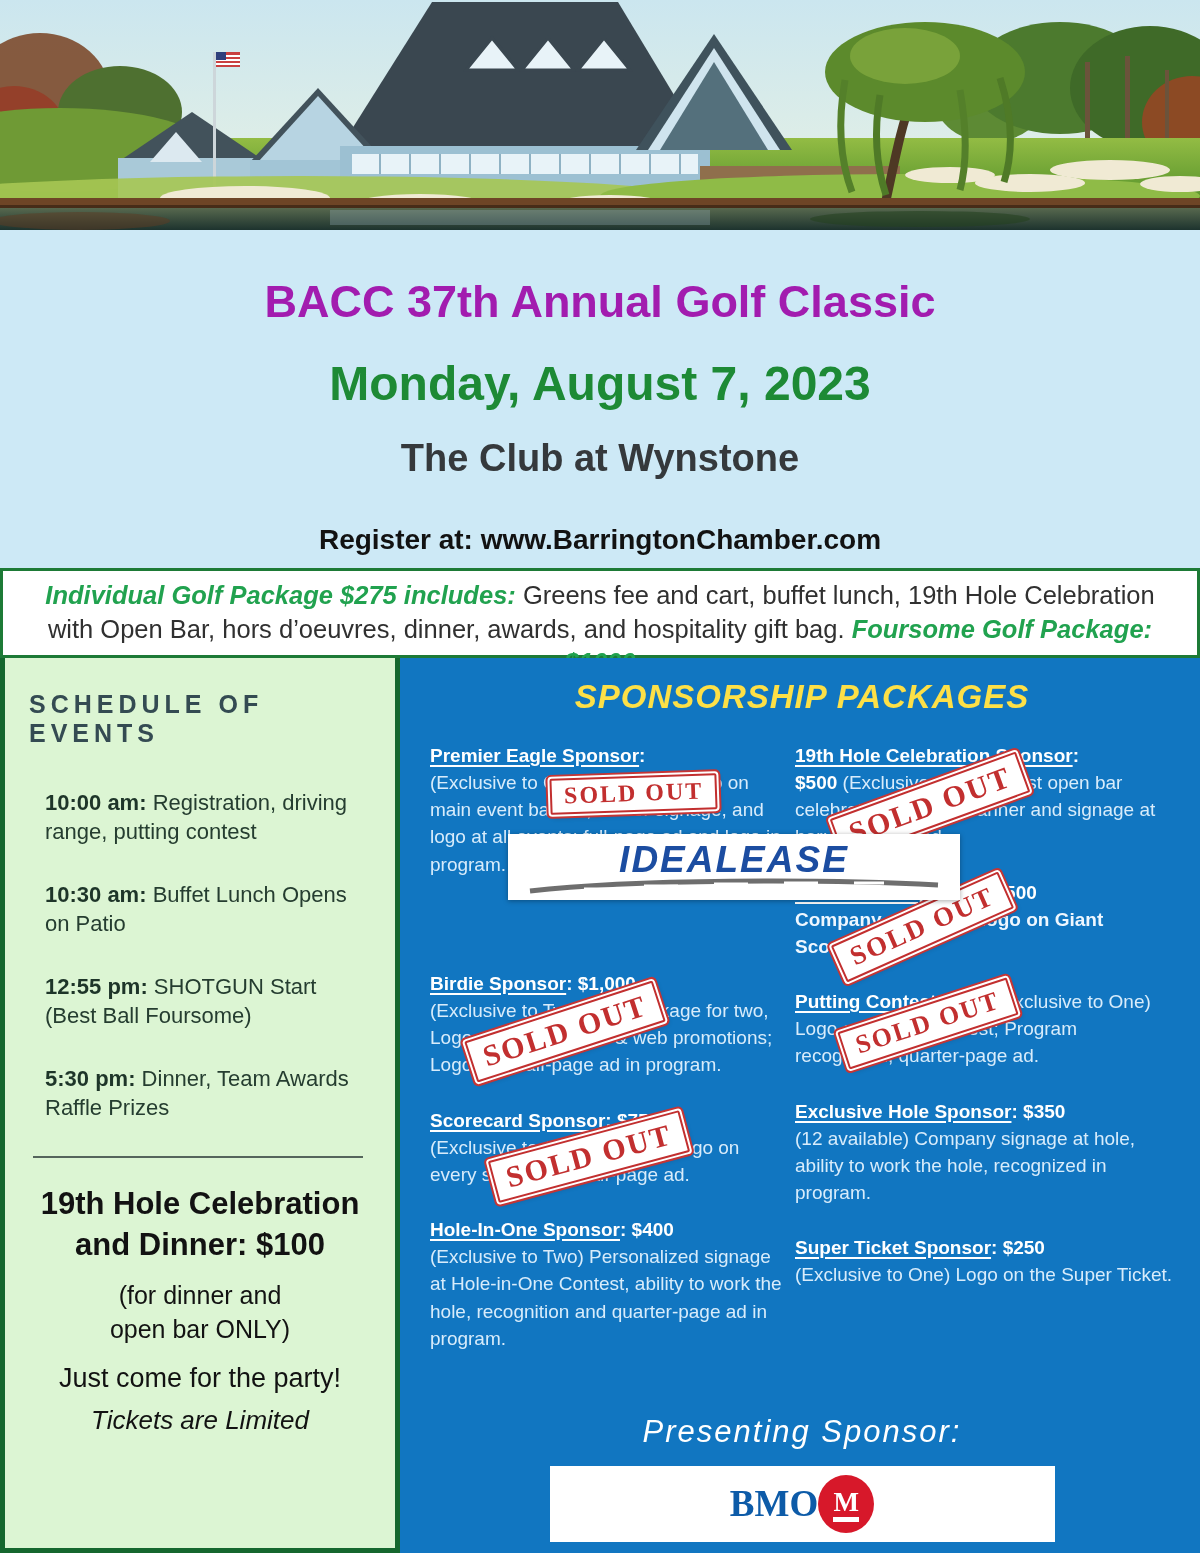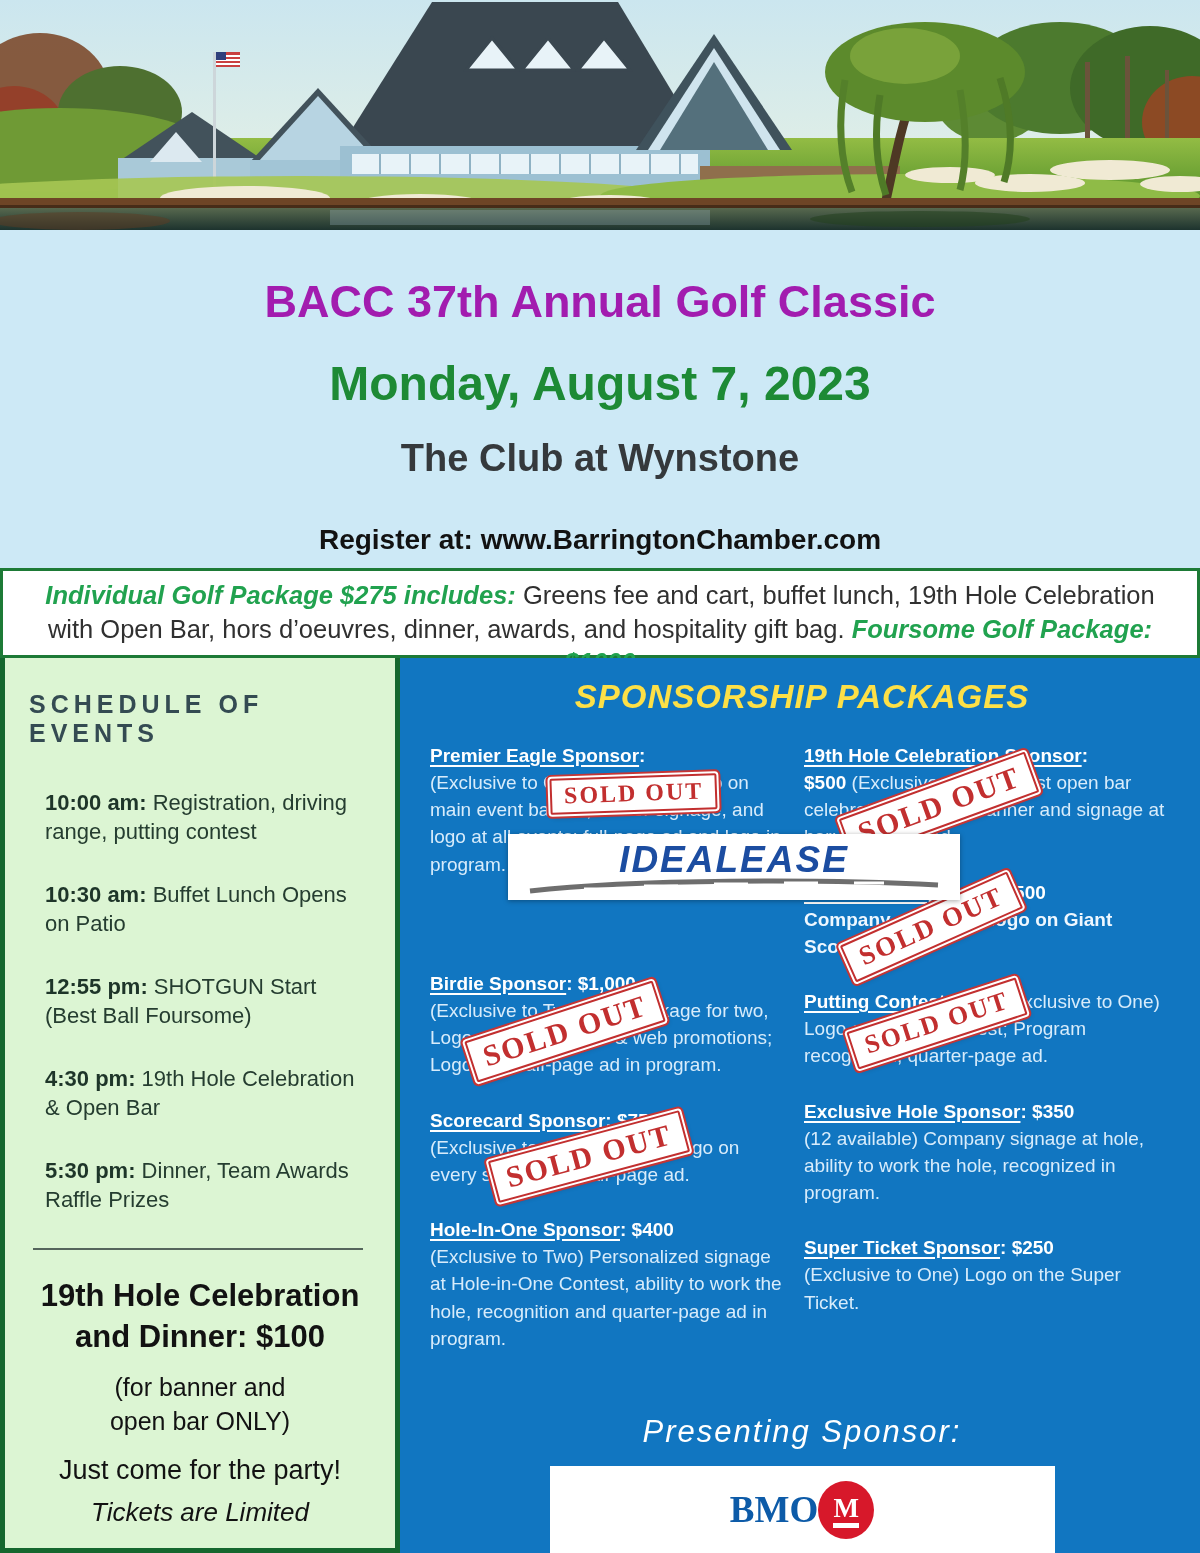--- a/index.html
+++ b/index.html
@@ -34,21 +34,21 @@
   .party{text-align:center;color:#121212;}
   .party .p-title{font-size:31px;font-weight:bold;line-height:1.3;margin:0 0 14px;}
   .party .p-sub{font-size:25px;margin:0;line-height:1.35;}
   .party .p-line3{font-size:27px;margin:14px 0 6px;}
   .party .p-line4{font-size:26px;font-style:italic;margin:0;}
 
   
   .sponsor{box-sizing:border-box;width:800px;background:#1176c1;padding:20px 26px 16px 30px;position:relative;}
   .sp-h{color:#fde047;font-size:33px;font-weight:bold;font-style:italic;text-align:center;
         letter-spacing:1px;margin:0 0 26px;}
-  .sp-grid{display:grid;grid-template-columns:352px 1fr;column-gap:22px;align-items:start;}
+  .sp-grid{display:grid;grid-template-columns:352px 1fr;column-gap:13px;align-items:start;}
   .sp-block{position:relative;margin-bottom:28px;}
   .sp-text{margin:0;font-size:19px;line-height:1.43;color:#d8ecfb;}
   .sp-title{font-weight:bold;color:#ffffff;text-decoration:underline;text-decoration-thickness:2px;text-underline-offset:3px;}
   .sp-colon{font-weight:bold;color:#ffffff;}
   .sp-price{font-weight:bold;color:#ffffff;}
   .sp-price:empty{display:none;}
   .body-block{display:block;}
   .l2{display:block;}
   .bold-body .sp-body{font-weight:bold;color:#eef7ff;}
 
@@ -59,21 +59,21 @@
          box-shadow:0 0 0 2px #ffffff,0 0 0 4px #c53535,2px 3px 5px rgba(60,0,0,.25);}
 
   
   .idea-logo{position:absolute;z-index:6;top:92px;left:78px;width:452px;height:66px;background:#ffffff;
              display:flex;flex-direction:column;align-items:center;justify-content:center;
              box-shadow:0 1px 5px rgba(0,0,0,.35);}
   .idea-text{color:#1c4da1;font-style:italic;font-weight:bold;font-size:37px;letter-spacing:2px;line-height:1;}
 
   
   .presenting{color:#ffffff;font-size:31px;font-style:italic;text-align:center;letter-spacing:2px;margin:34px 0 16px;}
-  .bmo-box{width:505px;height:88px;background:#ffffff;margin:0 auto;display:flex;align-items:center;
+  .bmo-box{width:505px;height:76px;background:#ffffff;margin:0 auto;display:flex;align-items:center;
            justify-content:center;}
   .bmo-word{color:#0d5ba8;font-family:"Liberation Serif",serif;font-weight:bold;font-size:37px;}
   .bmo-roundel{width:56px;height:58px;border-radius:50%;background:#d7182a;display:flex;flex-direction:column;
                align-items:center;justify-content:center;flex:none;}
   .bmo-m{color:#fff;font-family:"Liberation Serif",serif;font-weight:bold;font-size:27px;line-height:1;margin-top:3px;}
   .bmo-bar{width:26px;height:5px;background:#fff;margin-top:1px;}
 </style>
 </head>
 <body>
 
@@ -172,28 +172,27 @@
   </div>
 
   <div class="columns">
 
     <aside class="schedule">
       <h4 class="sched-h">SCHEDULE OF EVENTS</h4>
 
       <p class="sched-item"><b>10:00 am:</b> <span>Registration, driving range, putting contest</span><span class="desc2"></span></p>
       <p class="sched-item"><b>10:30 am:</b> <span>Buffet Lunch Opens on Patio</span><span class="desc2"></span></p>
       <p class="sched-item"><b>12:55 pm:</b> <span>SHOTGUN Start</span><span class="desc2">(Best Ball Foursome)</span></p>
-      <p class="sched-item"><b>4:30 pm:</b> <span>19th Hole Celebration &amp; Open Bar</span><span class="desc2"></span></p>
       <p class="sched-item"><b>5:30 pm:</b> <span>Dinner, Team Awards Raffle Prizes</span><span class="desc2"></span></p>
 
       <hr class="sched-divider">
 
       <div class="party">
         <p class="p-title"><span>19th Hole Celebration</span><br><span>and Dinner: $100</span></p>
-        <p class="p-sub"><span>(for banner and</span><br><span>open bar ONLY)</span></p>
+        <p class="p-sub"><span>(for dinner and</span><br><span>open bar ONLY)</span></p>
         <p class="p-sub p-line3">Just come for the party!</p>
         <p class="p-sub p-line4">Tickets are Limited</p>
       </div>
 
     </aside>
 
     <section class="sponsor">
       <h4 class="sp-h">SPONSORSHIP PACKAGES</h4>
 
       <div class="sp-grid">

